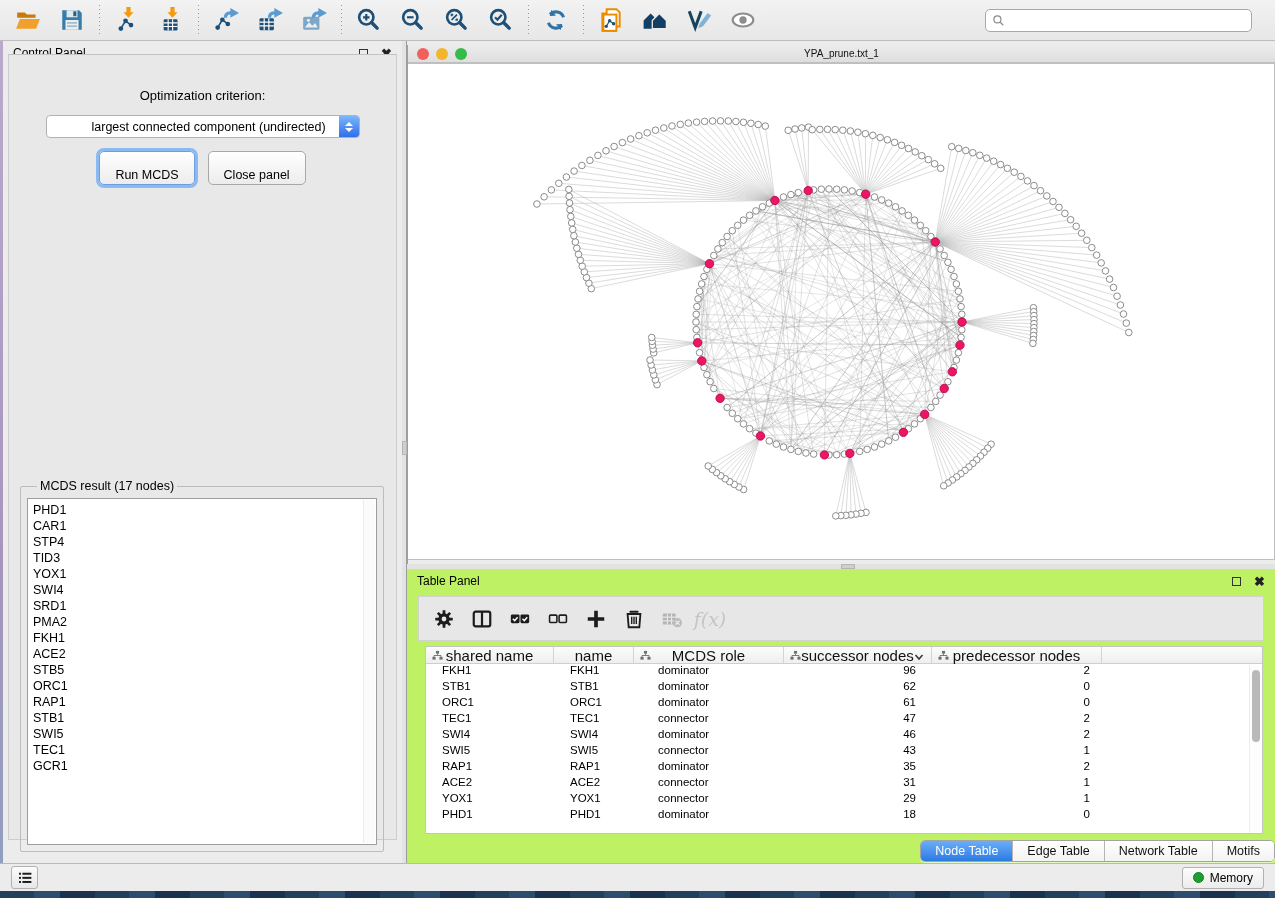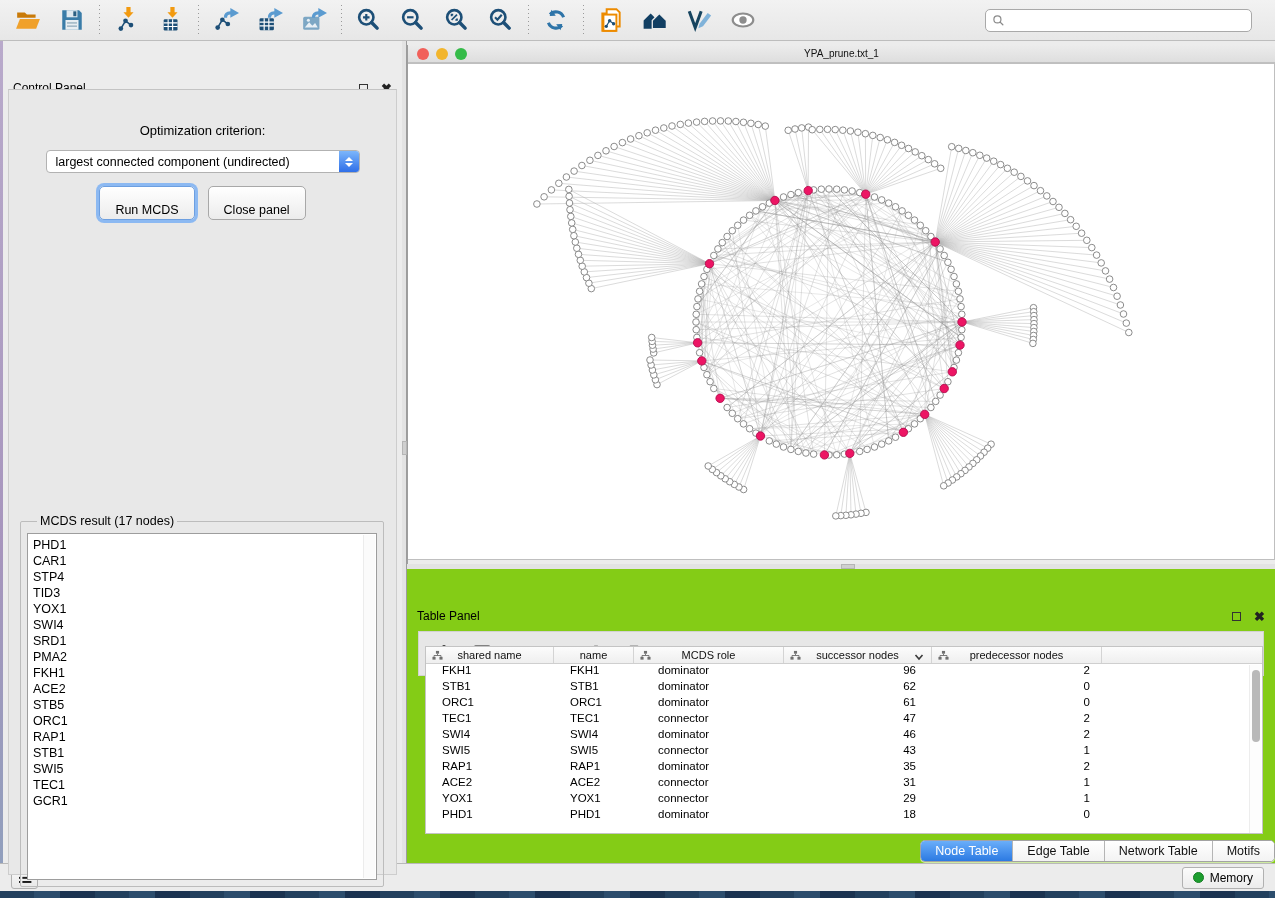--- a/index.html
+++ b/index.html
@@ -23,38 +23,38 @@
   #search-wrap{margin-left:auto;margin-right:13px;display:flex;align-items:center;width:267px;height:23px;
     background:#fff;border:1px solid #a9a9a9;border-radius:5px;padding:0 6px;}
   #search-wrap svg{width:13px;height:13px;flex:0 0 auto;}
   #search-input{border:none;outline:none;flex:1;height:19px;font-size:12px;background:transparent;margin-left:4px;}
   
   #left-col{position:absolute;left:3px;top:41px;width:399px;height:822px;background:#ececec;}
   #v-split{position:absolute;left:402px;top:41px;width:5px;height:822px;background:#e3e3e3;border-right:1px solid #9c9c9c;}
   #v-grip{position:absolute;left:0;top:400px;width:5px;height:14px;background:#cfcfcf;border:1px solid #b5b5b5;}
   #right-col{position:absolute;left:407px;top:41px;width:868px;height:822px;background:#ececec;}
   
-  .panel-titlebar{height:24px;display:flex;align-items:center;padding:0 10px;font-size:12px;margin-top:35px;}
+  .panel-titlebar{height:24px;display:flex;align-items:center;padding:0 10px;font-size:12px;}
   .panel-title{flex:1;}
   .win-mini{display:flex;align-items:center;gap:13px;}
   .float-btn{width:9px;height:9px;border:1.5px solid #333;display:inline-block;cursor:pointer;}
   .close-btn{font-size:13px;font-weight:bold;color:#222;cursor:pointer;line-height:9px;}
   #cp-tabs-row{position:relative;z-index:2;display:flex;justify-content:center;margin-top:7px;height:22px;}
   .seg-group{display:inline-flex;border:1px solid #a3a3a3;border-radius:5px;overflow:hidden;background:#fff;box-shadow:0 1px 0 rgba(255,255,255,.6);}
   .seg{border:none;border-right:1px solid #b5b5b5;background:linear-gradient(#ffffff,#f3f3f3);
     font-size:12.5px;font-family:inherit;padding:0 14px;height:20px;cursor:pointer;color:#111;}
   .seg:last-child{border-right:none;}
   .seg.active{background:linear-gradient(#6aaefa,#2c7ae2);color:#fff;}
   #cp-inner{position:relative;margin:-11px 5px 0 5px;height:786px;background:#e8e8e8;
     border:1px solid #cdcdcd;border-top:1px solid #c3c3c3;z-index:1;}
   #opt-label{margin-top:33px;text-align:center;font-size:13px;}
   #criterion-row{display:flex;justify-content:center;margin-top:12px;}
   #criterion-select{display:flex;align-items:stretch;width:314px;height:23px;background:#fff;
     border:1px solid #b2b2b2;border-radius:4px;cursor:pointer;overflow:hidden;}
-  #criterion-value{flex:1;font-size:12.5px;display:flex;align-items:center;padding:0 9px;white-space:nowrap;}
+  #criterion-value{flex:1;font-size:12.5px;display:flex;align-items:center;padding:0 9px;white-space:nowrap;margin-left:36px;}
   #criterion-stepper{width:20px;background:linear-gradient(#7cb6fb,#2f6fe8);display:flex;flex-direction:column;
     align-items:center;justify-content:center;gap:2px;}
   #criterion-stepper i{width:0;height:0;border-left:4px solid transparent;border-right:4px solid transparent;}
   #criterion-stepper .up{border-bottom:4px solid #fff;}
   #criterion-stepper .dn{border-top:4px solid #fff;}
   #cp-buttons{display:flex;justify-content:center;gap:13px;margin-top:13px;}
   .aqua-btn{height:26px;padding:16px 15px;font-size:12.5px;font-family:inherit;background:linear-gradient(#ffffff,#ececec);
     border:1px solid #a8a8a8;border-radius:5px;cursor:pointer;}
   .aqua-btn.focused{box-shadow:0 0 0 3px rgba(110,170,245,.75);border-color:#6d9fe0;}
   #mcds-group{position:absolute;left:11px;right:12px;top:431px;height:366px;border:1px solid #bcbcbc;border-radius:2px;}
@@ -69,31 +69,31 @@
     display:flex;align-items:center;position:relative;}
   .lights{display:flex;gap:7px;margin-left:9px;}
   .light{width:12px;height:12px;border-radius:50%;}
   #net-title{position:absolute;left:0;right:0;text-align:center;font-size:10px;color:#111;}
   #net-canvas{position:relative;width:100%;height:497px;background:#fff;border:1px solid #bfbfbf;border-left:none;overflow:hidden;}
   #net-svg{position:absolute;left:0;top:0;}
   
   #h-split{position:absolute;left:0;top:523px;width:868px;height:5px;background:#e3e3e3;}
   #h-grip{position:absolute;left:434px;top:0;width:14px;height:5px;background:#cfcfcf;border:1px solid #b5b5b5;}
   
-  #table-panel{position:absolute;left:0;top:528px;width:868px;height:294px;background:#84cc16;}
+  #table-panel{position:absolute;left:0;top:528px;width:868px;height:294px;background:#bef264;}
   #tp-toolbar{margin:3px 11px 0 11px;height:45px;background:#e7e7e7;border:1px solid #d2d2d2;
     display:flex;align-items:center;padding:0 6px;}
   .tp-btn{width:38px;height:36px;border:none;background:transparent;display:flex;align-items:center;justify-content:center;cursor:pointer;}
   .tp-btn svg{width:22px;height:22px;}
   .tp-btn.disabled{opacity:.45;cursor:default;}
   .fx-label{font-family:"DejaVu Serif",serif;font-style:italic;font-size:19px;color:#9a9a9a;}
   
   #ntable{position:absolute;left:18px;top:77px;width:838px;height:188px;background:#fff;border:1px solid #c4c4c4;overflow:hidden;}
   #thead{display:flex;height:17px;background:linear-gradient(#fcfcfc,#efefef);border-bottom:1px solid #cfcfcf;}
-  .hcell{position:relative;display:flex;align-items:center;justify-content:center;font-size:11px;color:#111;
+  .hcell{position:relative;display:flex;align-items:center;justify-content:center;font-size:15px;color:#111;
     border-right:1px solid #d4d4d4;cursor:pointer;}
   .hcell .tree-ic{position:absolute;left:6px;top:3px;}
   .hcell .sort-ic{position:absolute;right:7px;top:6px;}
   .trow{display:flex;height:16px;font-size:11.5px;}
   .tcell{white-space:nowrap;overflow:hidden;}
   .c0{width:128px;padding-left:16px;}
   .c1{width:80px;padding-left:16px;}
   .c2{width:150px;padding-left:24px;align-items:center;}
   .c3{width:148px;padding-right:16px;text-align:right;}
   .c4{width:170px;padding-right:12px;text-align:right;}

